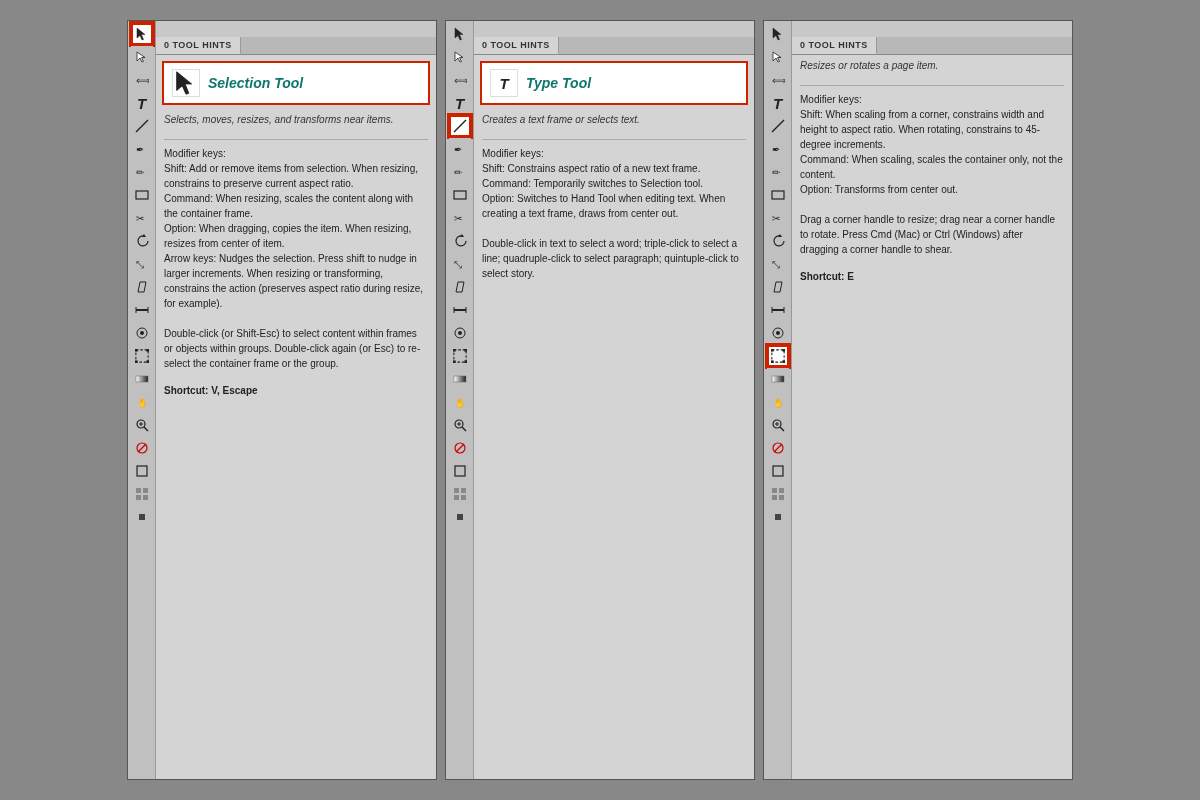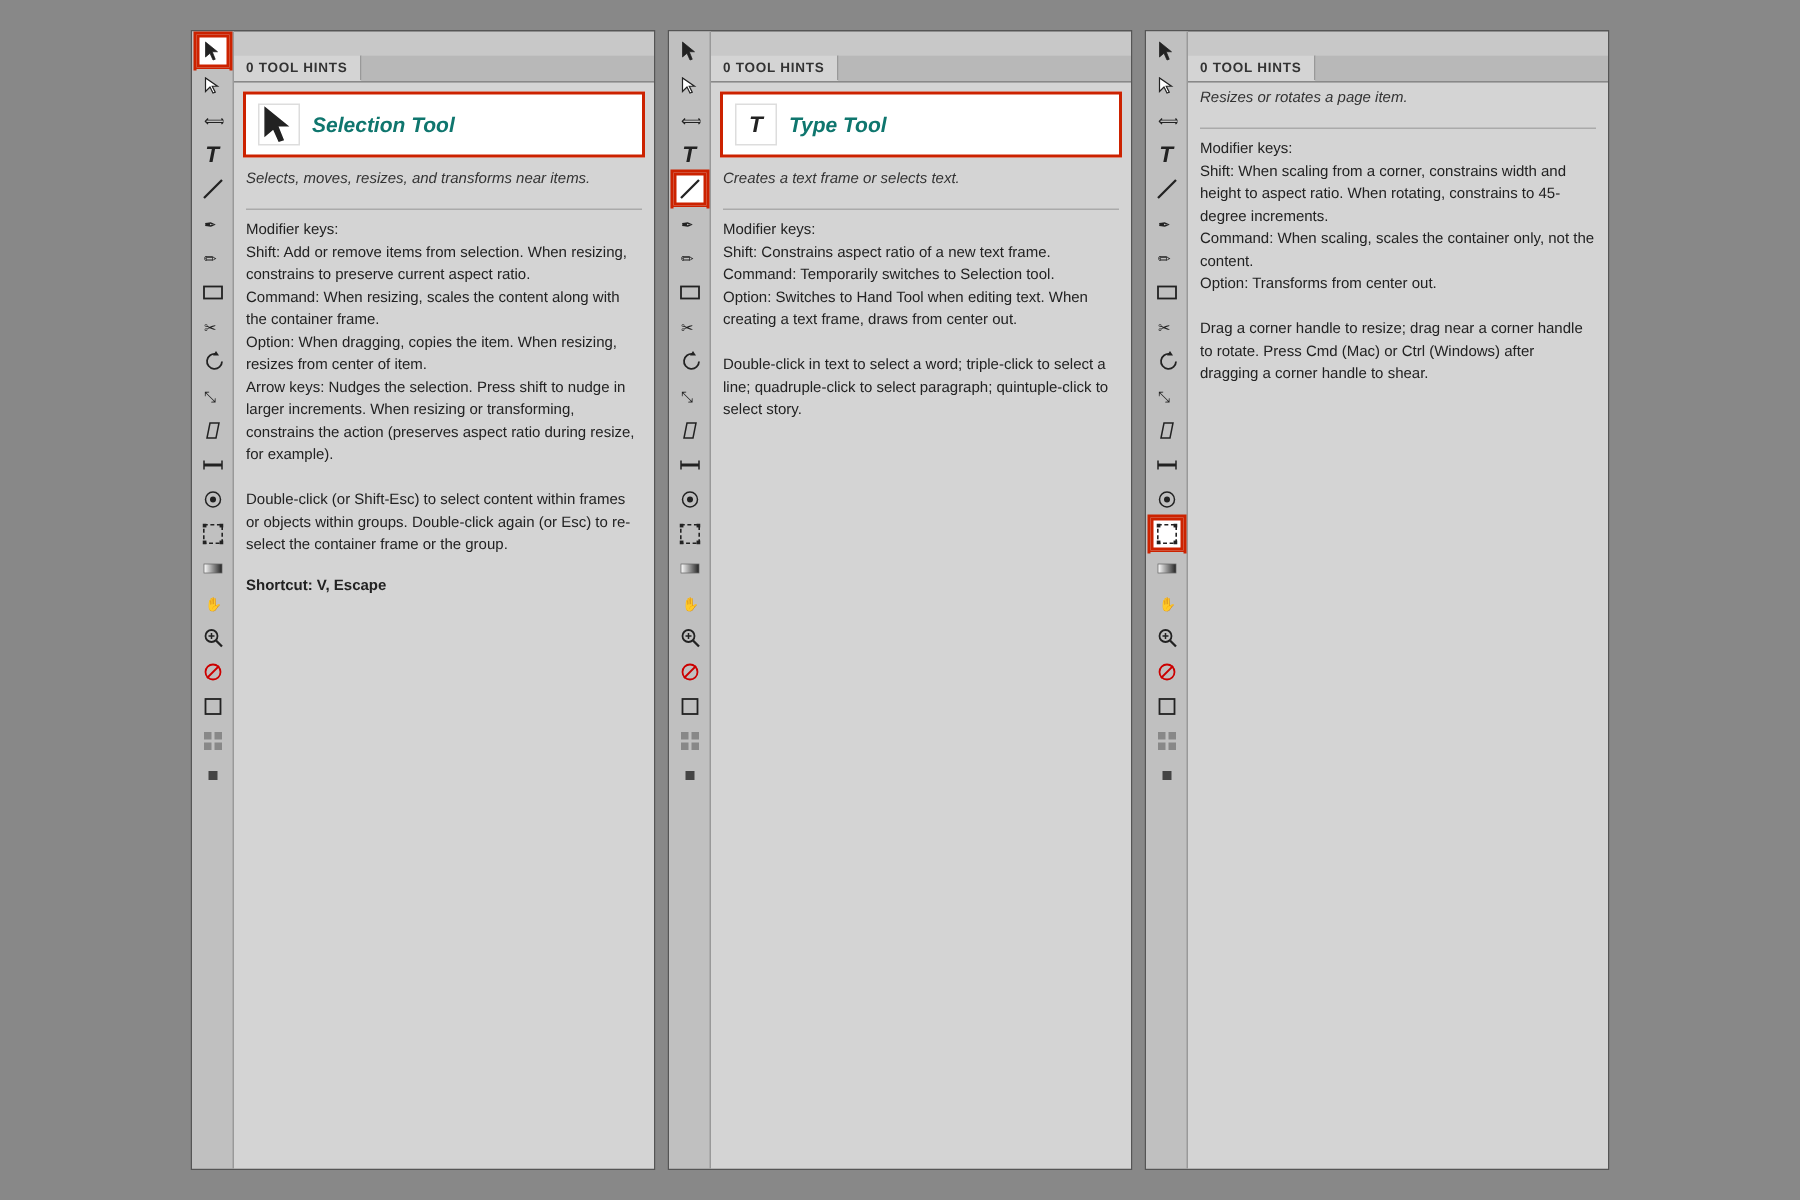--- a/index.html
+++ b/index.html
@@ -585,15 +585,16 @@
           </svg>
         </div>
       </div>
       <div class="panel-content">
         <div class="panel-tab-bar">
           <div class="panel-tab">0 TOOL HINTS</div>
         </div>
         <div class="tool-description">Resizes or rotates a page item.</div>
         <div class="divider"></div>
         <div class="section-content"><strong>Modifier keys: </strong><br><strong>Shift: </strong>When scaling from a corner, constrains width and height to aspect ratio. When rotating, constrains to 45-degree increments.<br><strong>Command: </strong>When scaling, scales the container only, not the content.<br><strong>Option: </strong>Transforms from center out.<br><br>Drag a corner handle to resize; drag near a corner handle to rotate. Press Cmd (Mac) or Ctrl (Windows) after dragging a corner handle to shear.</div>
+        <div class="shortcut-line">Shortcut: E</div>
       </div>
     </div>
   </div>
 
 </body></html>

